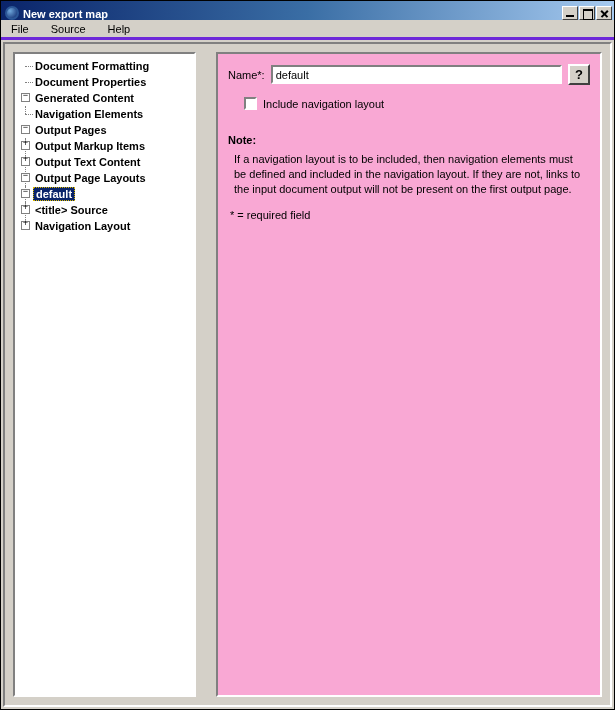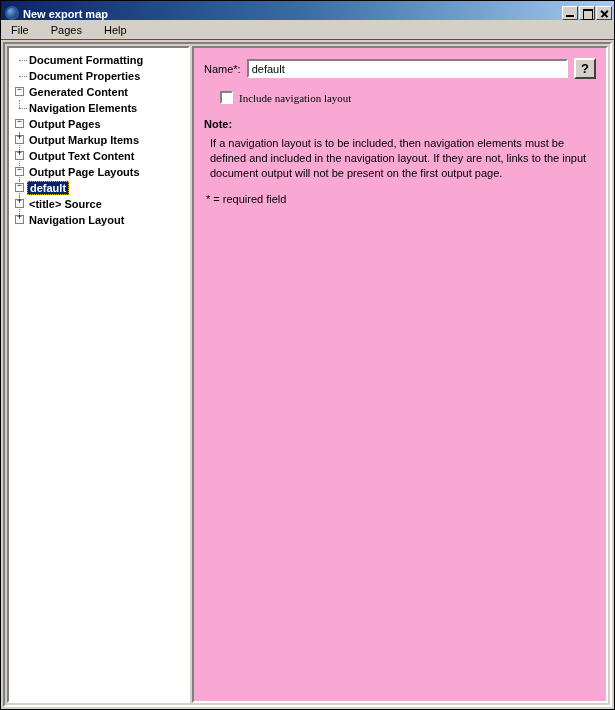--- a/index.html
+++ b/index.html
@@ -59,37 +59,37 @@
   .win-btn.close::before, .win-btn.close::after { content: ""; position: absolute; top: 6px; left: 3px; width: 9px; height: 1.5px; background: #000; }
   .win-btn.close::before { transform: rotate(45deg); }
   .win-btn.close::after  { transform: rotate(-45deg); }
 
   .menubar {
     height: 20px;
     background: #d4d0c8;
     display: flex;
     align-items: center;
     padding: 0 6px;
-    border-bottom: 1px solid #6d28d9;
+    border-bottom: 3px solid #6d28d9;
     gap: 14px;
   }
   .menubar span { padding: 2px 4px; }
 
   .workarea-outer {
     padding: 2px;
     height: calc(710px - 19px - 20px - 2px);
   }
   .workarea {
     height: 100%;
     border: 2px solid;
     border-color: #808080 #fff #fff #808080;
     display: flex;
     background: #d4d0c8;
-    padding: 2px;
-    gap: 2px;
+    padding: 8px;
+    gap: 20px;
   }
   .panel {
     border: 2px solid;
     border-color: #808080 #fff #fff #808080;
     background: #fff;
   }
   .tree-panel {
     width: 183px;
     padding: 4px 0 4px 4px;
     overflow: hidden;
@@ -163,21 +163,21 @@
   }
   .help-btn {
     width: 22px; height: 21px;
     border: 2px solid;
     border-color: #fff #404040 #404040 #fff;
     background: #d4d0c8;
     font-weight: bold;
     font-size: 13px;
     display: flex; align-items: center; justify-content: center;
   }
-  .checkbox-row { display: flex; align-items: center; gap: 6px; margin: 6px 0 14px 16px; font-family: Liberation Serif, serif; }
+  .checkbox-row { display: flex; align-items: center; gap: 6px; margin: 6px 0 24px 16px; }
   .win-check {
     width: 13px; height: 13px;
     border: 2px solid;
     border-color: #808080 #fff #fff #808080;
     background: #fff;
   }
   .note-label { font-weight: bold; margin-bottom: 6px; }
   .note-body { line-height: 1.35; margin: 0 2px 12px 6px; }
   .req-note { margin: 0 2px; }
 </style>
@@ -189,21 +189,21 @@
   <span class="title-text">New export map</span>
   <div class="win-btns">
     <div class="win-btn min"></div>
     <div class="win-btn max"></div>
     <div class="win-btn close"></div>
   </div>
 </div>
 
 <div class="menubar">
   <span>File</span>
-  <span>Pages</span>
+  <span>Source</span>
   <span>Help</span>
 </div>
 
 <div class="workarea-outer">
 <div class="workarea">
 
   <div class="panel tree-panel">
     <ul class="tree">
       <li class="node">
         <div class="row">

